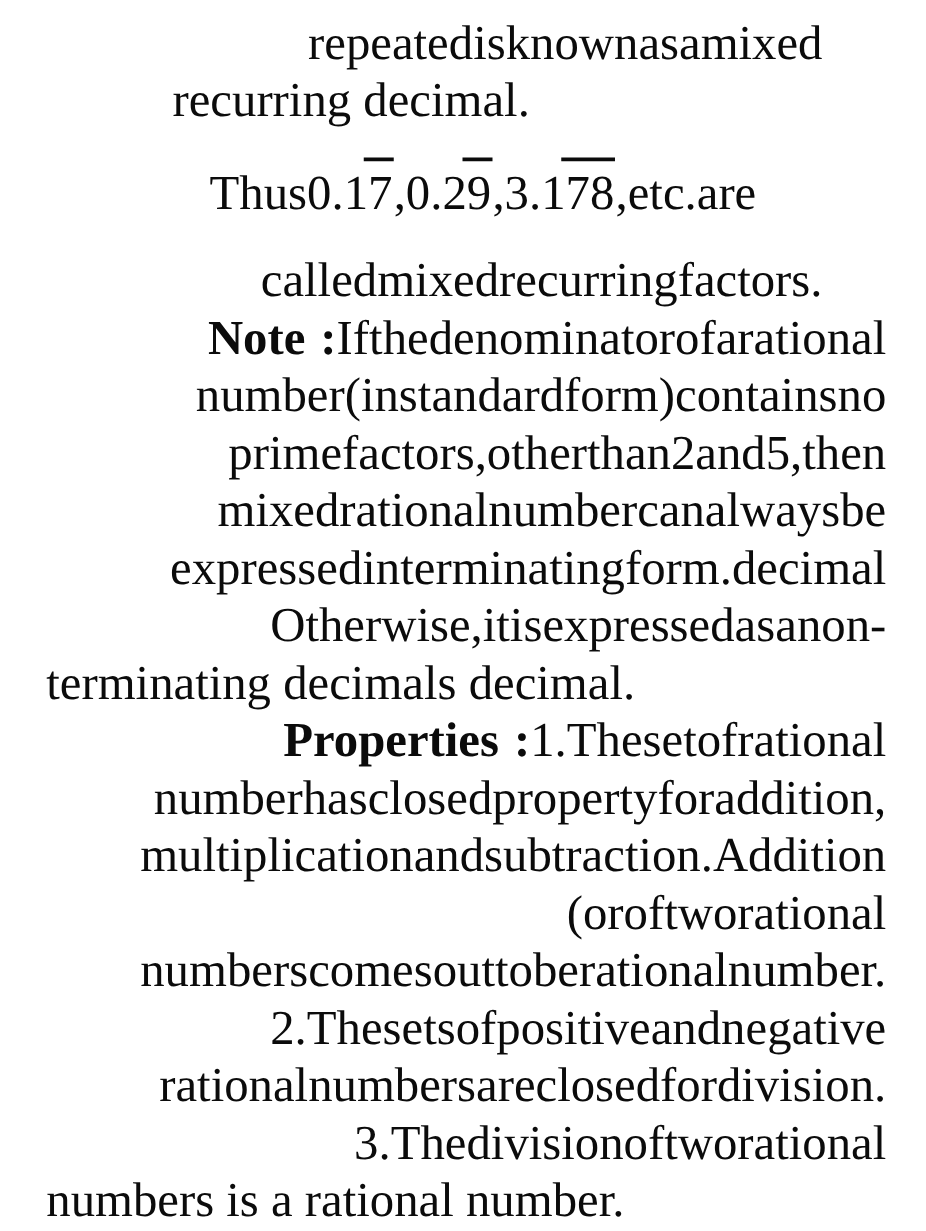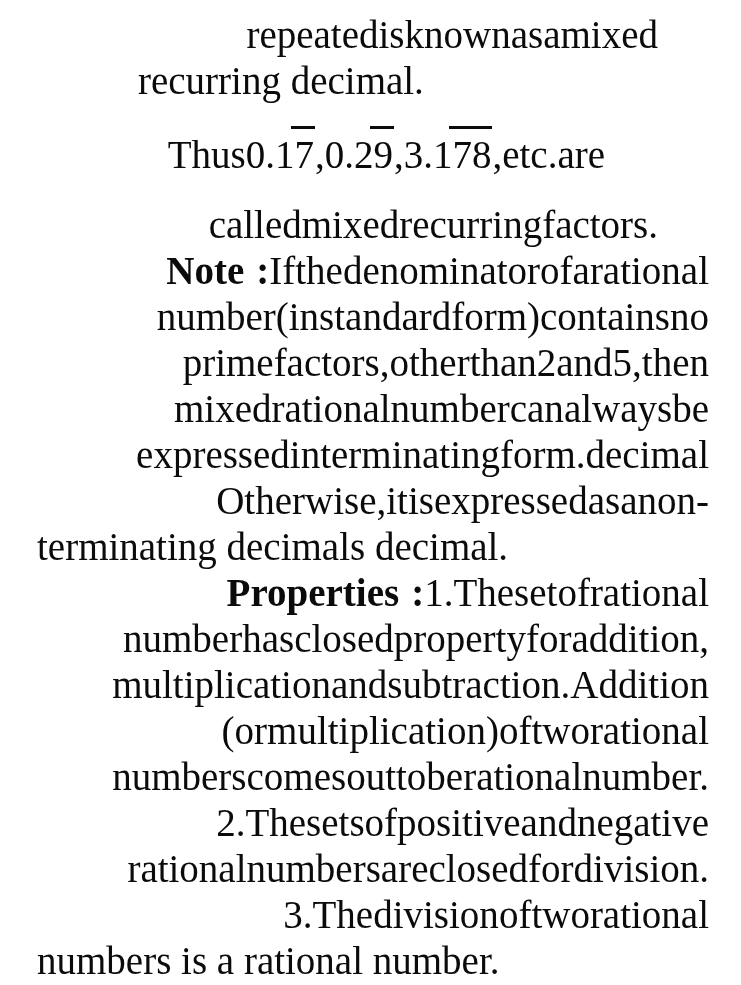--- a/index.html
+++ b/index.html
@@ -137,21 +137,20 @@
         <span class="word"><span>addition,</span></span>
       </div>
       <div class="line body just">
         <span class="word"><span>multiplication</span></span>
         <span class="word"><span>and</span></span>
         <span class="word"><span>subtraction.</span></span>
         <span class="word"><span>Addition</span></span>
       </div>
       <div class="line body just">
         <span class="word"><span>(or</span></span>
-        <span class="word"><span>multiplication)</span></span>
         <span class="word"><span>of</span></span>
         <span class="word"><span>two</span></span>
         <span class="word"><span>rational</span></span>
       </div>
       <div class="line body just">
         <span class="word"><span>numbers</span></span>
         <span class="word"><span>comes</span></span>
         <span class="word"><span>out</span></span>
         <span class="word"><span>to</span></span>
         <span class="word"><span>be</span></span>

